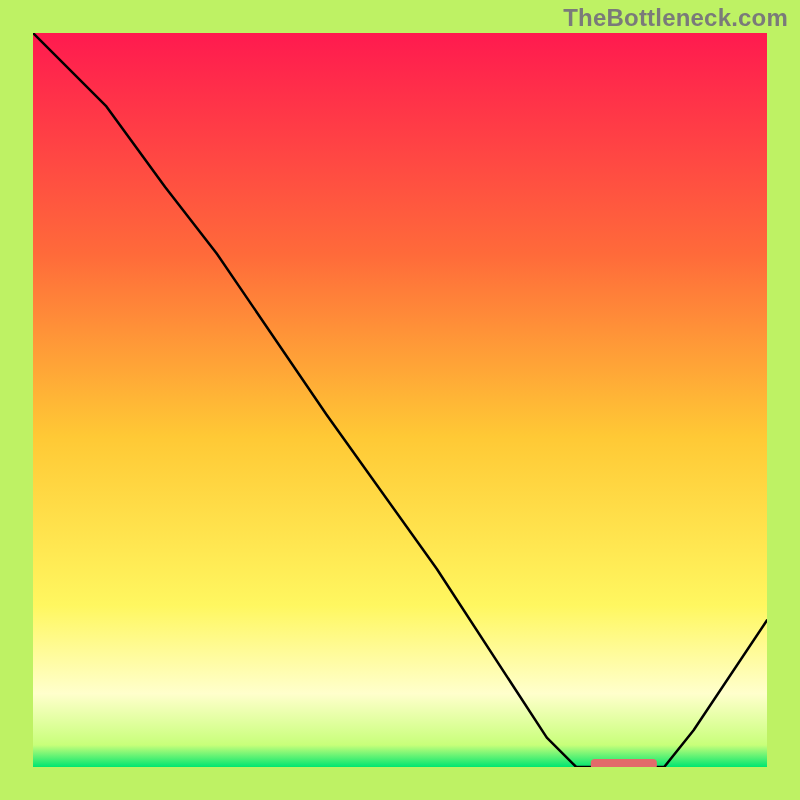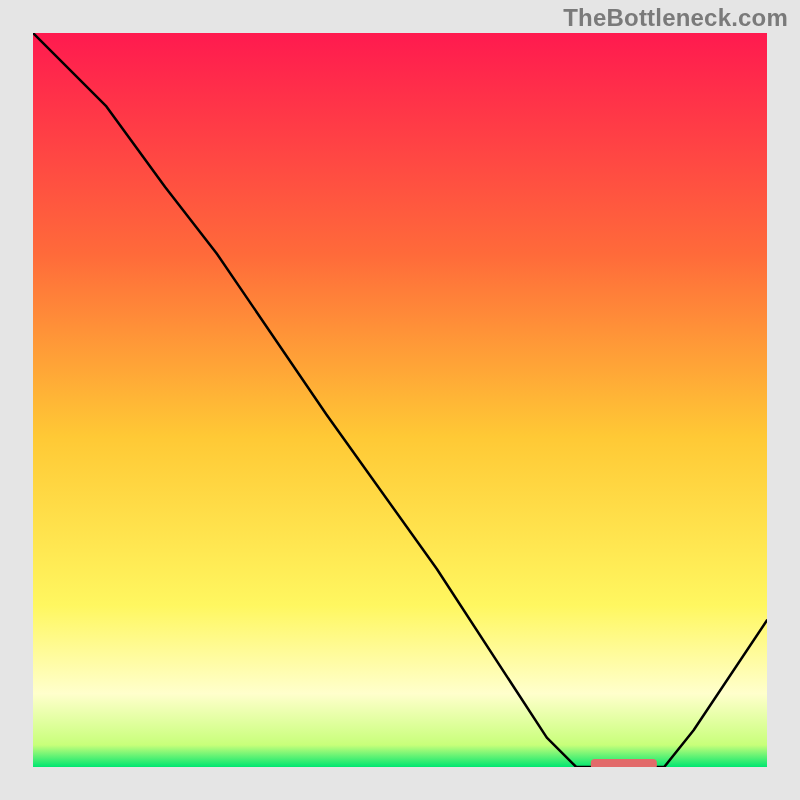--- a/index.html
+++ b/index.html
@@ -8,21 +8,21 @@
     width: 800px;
     height: 800px;
     background: #000;
     font-family: Arial, Helvetica, sans-serif;
     overflow: hidden;
   }
   .frame {
     position: relative;
     width: 800px;
     height: 800px;
-    background: #e5e5e5;
+    background: #bef264;
   }
   .plot {
     position: absolute;
     left: 33px;
     top: 33px;
     width: 734px;
     height: 734px;
     overflow: hidden;
   }
   .watermark {

